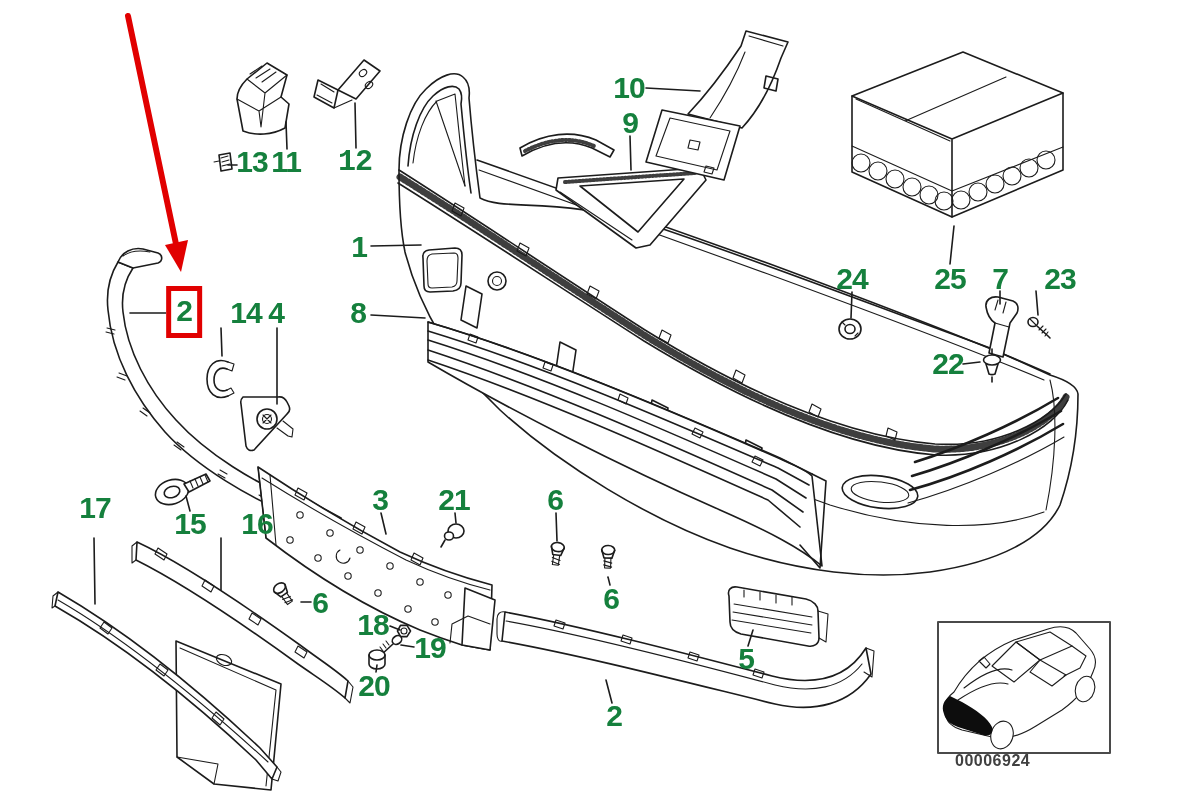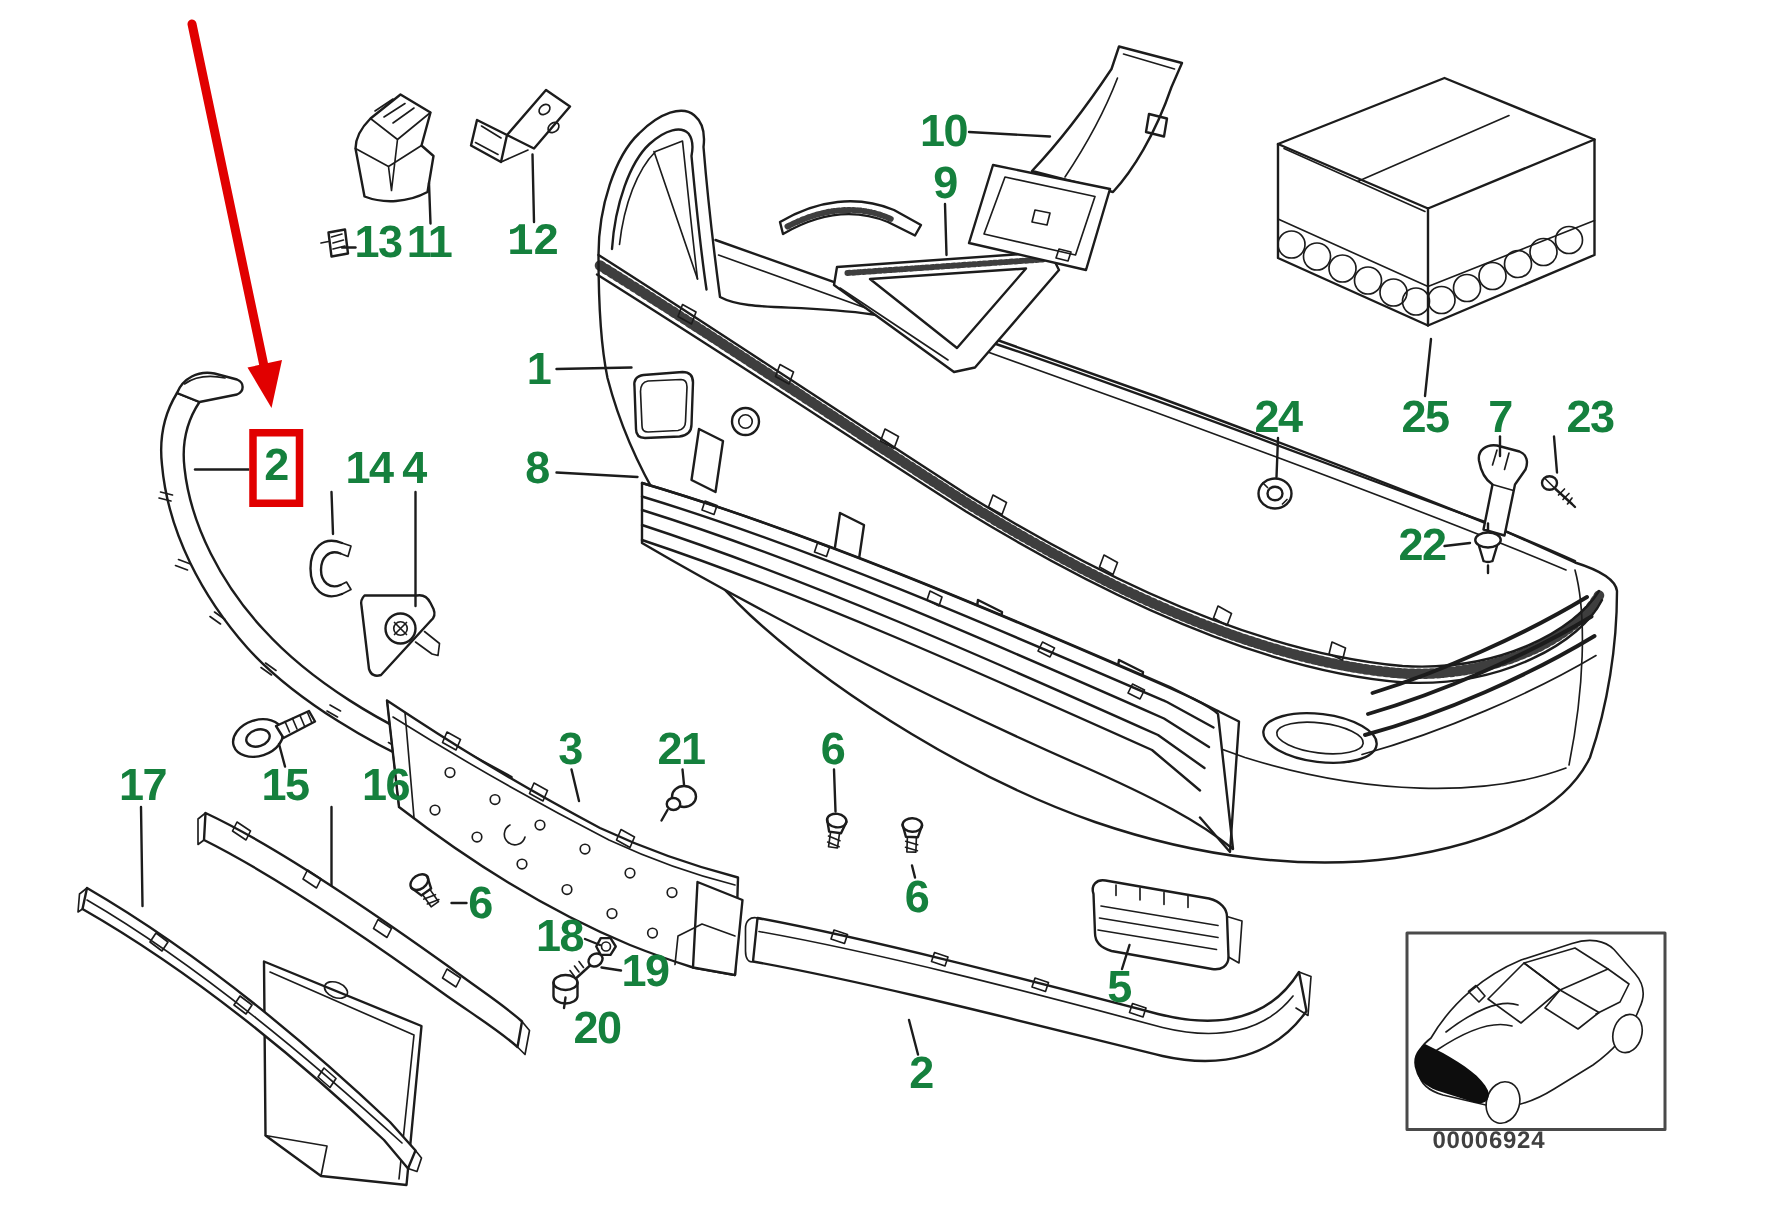--- a/index.html
+++ b/index.html
@@ -357,30 +357,30 @@
       <div class="callout" style="left: 630px; top: 123px;">9</div>
       <div class="callout boxed" style="left: 184px; top: 312px;">2</div>
       <div class="callout" style="left: 220px; top: 313px; margin-left: 26px;">14</div>
       <div class="callout" style="left: 276px; top: 313px;">4</div>
       <div class="callout" style="left: 358px; top: 313px;">8</div>
       <div class="callout" style="left: 852px; top: 279px;">24</div>
       <div class="callout" style="left: 950px; top: 279px;">25</div>
       <div class="callout" style="left: 1000px; top: 279px;">7</div>
       <div class="callout" style="left: 1035px; top: 279px; margin-left: 25px;">23</div>
       <div class="callout" style="left: 948px; top: 364px;">22</div>
-      <div class="callout" style="left: 95px; top: 524px;">17</div>
+      <div class="callout" style="left: 95px; top: 508px;">17</div>
       <div class="callout" style="left: 190px; top: 524px;">15</div>
       <div class="callout" style="left: 221px; top: 524px; margin-left: 36px;">16</div>
       <div class="callout" style="left: 380px; top: 500px;">3</div>
       <div class="callout" style="left: 454px; top: 500px;">21</div>
       <div class="callout" style="left: 555px; top: 500px;">6</div>
       <div class="callout" style="left: 320px; top: 603px;">6</div>
       <div class="callout" style="left: 611px; top: 599px;">6</div>
       <div class="callout" style="left: 373px; top: 625px;">18</div>
       <div class="callout" style="left: 430px; top: 648px;">19</div>
-      <div class="callout" style="left: 374px; top: 686px; margin-left: 24px;">20</div>
+      <div class="callout" style="left: 374px; top: 686px;">20</div>
       <div class="callout" style="left: 746px; top: 659px;">5</div>
       <div class="callout" style="left: 614px; top: 716px;">2</div>
     </div>
 
 <div class="imgnum">00006924</div>
 
 </div>
 
 </body></html>

